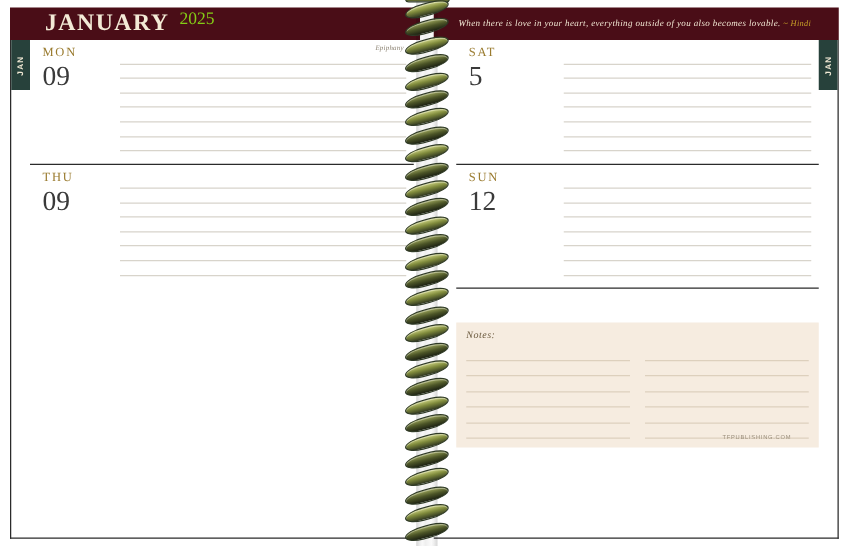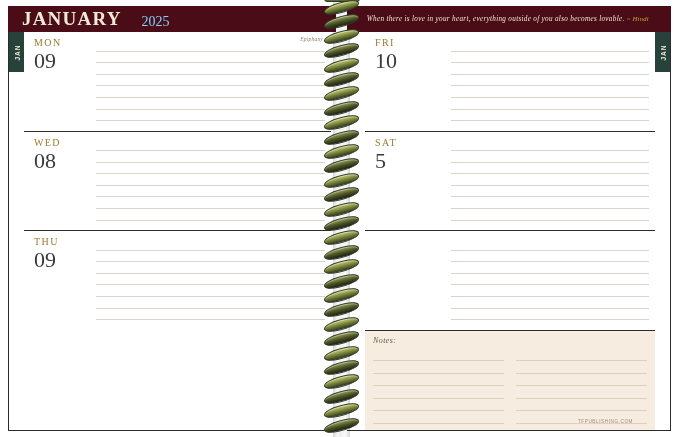--- a/index.html
+++ b/index.html
@@ -26,36 +26,36 @@
     top: 6px;
     right: 8px;
     height: 26px;
     background: #4a0d17;
     display: flex;
     align-items: center;
     box-sizing: border-box;
   }
   .header-month-wrap {
     display: flex;
-    align-items: flex-end;
-    padding-left: 14px;
+    align-items: flex-start;
+    padding-left: 28px;
     width: 300px;
   }
   .header-month {
     font-family: "Liberation Serif", serif;
     font-weight: bold;
     font-size: 19px;
     letter-spacing: 1.2px;
     color: #f3ead6;
   }
   .header-year {
     font-family: "Liberation Serif", serif;
     font-size: 14px;
-    color: #7dd3fc;
-    margin-left: 20px;
+    color: #84cc16;
+    margin-left: 8px;
   }
   .header-quote {
     flex: 1;
     text-align: center;
     font-family: "Liberation Serif", serif;
     font-style: italic;
     font-size: 7.2px;
     color: #f0e6d2;
     letter-spacing: 0.3px;
     padding-right: 22px;
@@ -170,20 +170,21 @@
   }
 
   
   .notes-block {
     position: relative;
     box-sizing: border-box;
     height: 25%;
     background: #f6ece0;
     border-bottom: none;
     overflow: hidden;
+    margin-top: 27px;
   }
   .notes-label {
     position: absolute;
     left: 8px;
     top: 5px;
     font-family: "Liberation Serif", serif;
     font-size: 8px;
     font-style: italic;
     color: #6b5a3e;
     letter-spacing: 0.4px;
@@ -316,36 +317,20 @@
           <div class="line"></div>
           <div class="line"></div>
           <div class="line"></div>
           <div class="line"></div>
           <div class="line"></div>
           <div class="line"></div>
         </div>
       </div>
 
 
-      <div class="day-block">
-        <div class="day-head">
-          <div class="day-name">WED</div>
-          <div class="day-num">08</div>
-        </div>
-        <div class="lines">
-          <div class="line"></div>
-          <div class="line"></div>
-          <div class="line"></div>
-          <div class="line"></div>
-          <div class="line"></div>
-          <div class="line"></div>
-          <div class="line"></div>
-          <div class="line"></div>
-        </div>
-      </div>
 
       <div class="day-block last">
         <div class="day-head">
           <div class="day-name">THU</div>
           <div class="day-num">09</div>
         </div>
         <div class="lines">
           <div class="line"></div>
           <div class="line"></div>
           <div class="line"></div>
@@ -354,55 +339,43 @@
           <div class="line"></div>
           <div class="line"></div>
           <div class="line"></div>
         </div>
       </div>
 
     </div>
 
     <div class="col right">
 
-      <div class="day-block">
-        <div class="day-head">
-          <div class="day-name">FRI</div>
-          <div class="day-num">10</div>
-        </div>
-        <div class="lines right-col">
-          <div class="line"></div>
-          <div class="line"></div>
-          <div class="line"></div>
-          <div class="line"></div>
-          <div class="line"></div>
-          <div class="line"></div>
-          <div class="line"></div>
-          <div class="line"></div>
-        </div>
-      </div>
 
       <div class="day-block">
         <div class="day-head">
           <div class="day-name">SAT</div>
           <div class="day-num">5</div>
         </div>
         <div class="lines right-col">
           <div class="line"></div>
           <div class="line"></div>
           <div class="line"></div>
           <div class="line"></div>
           <div class="line"></div>
           <div class="line"></div>
           <div class="line"></div>
           <div class="line"></div>
         </div>
       </div>
 
       <div class="day-block">
+        <div class="day-head">
+          <div class="day-name">SUN</div>
+          <div class="day-num">12</div>
+        </div>
         <div class="lines right-col">
           <div class="line"></div>
           <div class="line"></div>
           <div class="line"></div>
           <div class="line"></div>
           <div class="line"></div>
           <div class="line"></div>
           <div class="line"></div>
           <div class="line"></div>
         </div>

